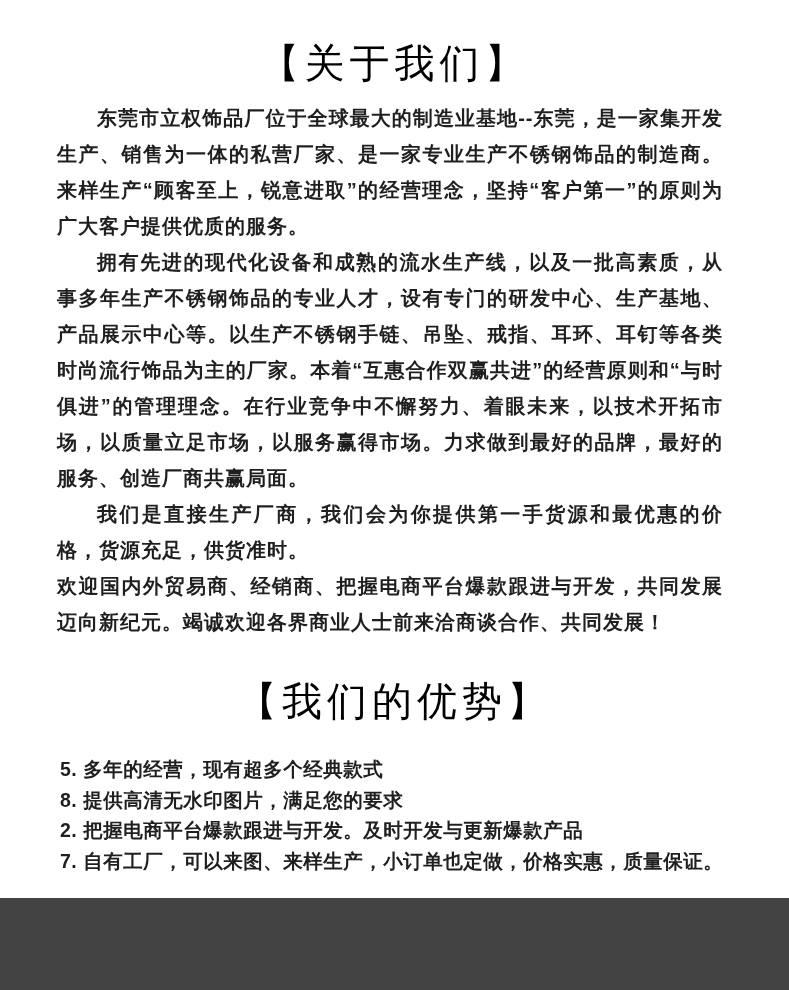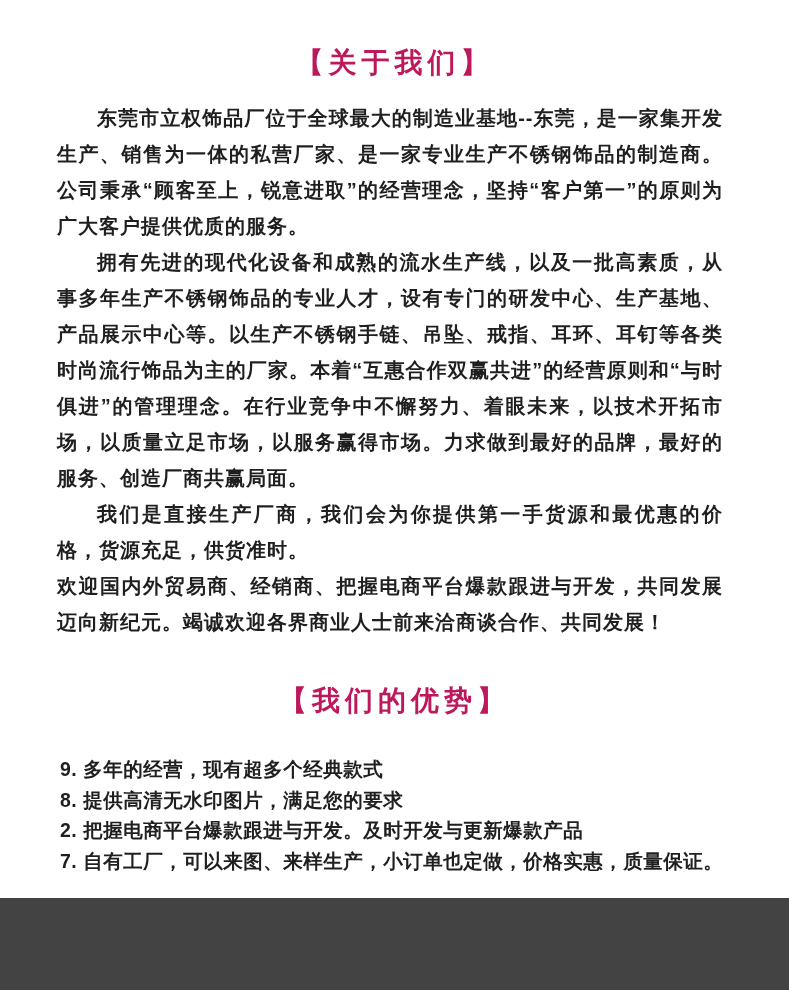--- a/index.html
+++ b/index.html
@@ -14,25 +14,25 @@
     font-family: "Liberation Sans", sans-serif;
     color: #1f1f1f;
   }
   .page {
     width: 789px;
     height: 990px;
     position: relative;
   }
   .section-heading {
     text-align: center;
-    font-size: 28px;
+    font-size: 40px;
     line-height: 50px;
-    font-weight: 700;
+    font-weight: 400;
     letter-spacing: 5px;
-    color: #be185d;
+    color: #000000;
     white-space: nowrap;
   }
   .about-heading {
     padding-top: 38px;
   }
   .about-paragraphs {
     margin: 12px 66px 0 57px;
     font-size: 20px;
     line-height: 36px;
     font-weight: 600;
@@ -65,30 +65,30 @@
   }
 </style>
 </head>
 <body>
 
 <div class="page">
 
   <h1 class="section-heading about-heading">【关于我们】</h1>
 
   <div class="about-paragraphs">
-    <p class="indent">东莞市立权饰品厂位于全球最大的制造业基地--东莞，是一家集开发生产、销售为一体的私营厂家、是一家专业生产不锈钢饰品的制造商。公司秉承“顾客至上，锐意进取”的经营理念，坚持“客户第一”的原则为广大客户提供优质的服务。</p>
+    <p class="indent">东莞市立权饰品厂位于全球最大的制造业基地--东莞，是一家集开发生产、销售为一体的私营厂家、是一家专业生产不锈钢饰品的制造商。来样生产“顾客至上，锐意进取”的经营理念，坚持“客户第一”的原则为广大客户提供优质的服务。</p>
     <p class="indent">拥有先进的现代化设备和成熟的流水生产线，以及一批高素质，从事多年生产不锈钢饰品的专业人才，设有专门的研发中心、生产基地、产品展示中心等。以生产不锈钢手链、吊坠、戒指、耳环、耳钉等各类时尚流行饰品为主的厂家。本着“互惠合作双赢共进”的经营原则和“与时俱进”的管理理念。在行业竞争中不懈努力、着眼未来，以技术开拓市场，以质量立足市场，以服务赢得市场。力求做到最好的品牌，最好的服务、创造厂商共赢局面。</p>
     <p class="indent">我们是直接生产厂商，我们会为你提供第一手货源和最优惠的价格，货源充足，供货准时。</p>
     <p>欢迎国内外贸易商、经销商、把握电商平台爆款跟进与开发，共同发展迈向新纪元。竭诚欢迎各界商业人士前来洽商谈合作、共同发展！</p>
   </div>
 
   <h2 class="section-heading advantages-heading">【我们的优势】</h2>
 
   <div class="advantages-list">
-    <div class="advantage-item">9. 多年的经营，现有超多个经典款式</div>
+    <div class="advantage-item">5. 多年的经营，现有超多个经典款式</div>
     <div class="advantage-item">8. 提供高清无水印图片，满足您的要求</div>
     <div class="advantage-item">2. 把握电商平台爆款跟进与开发。及时开发与更新爆款产品</div>
     <div class="advantage-item">7. 自有工厂，可以来图、来样生产，小订单也定做，价格实惠，质量保证。</div>
   </div>
 
   <div class="footer-band"></div>
 
 </div>
 
 </body></html>

